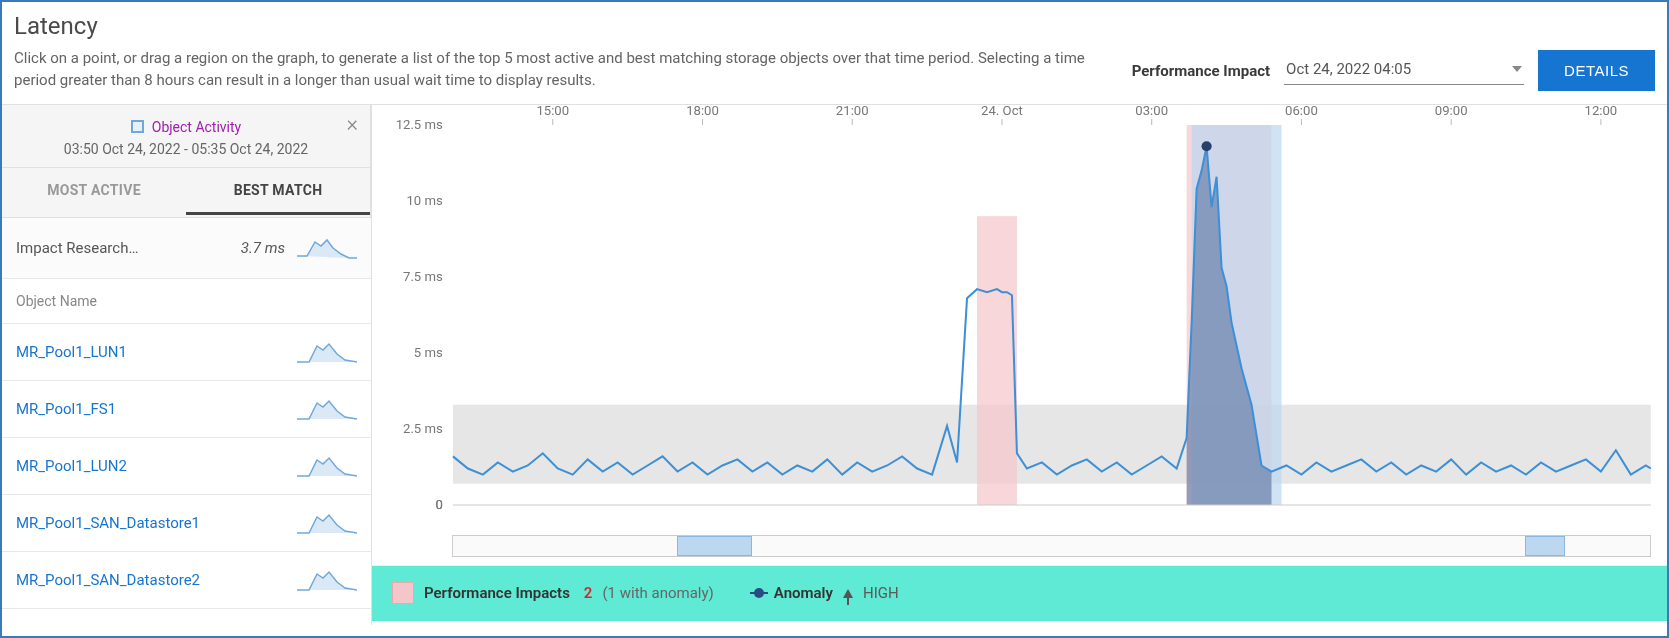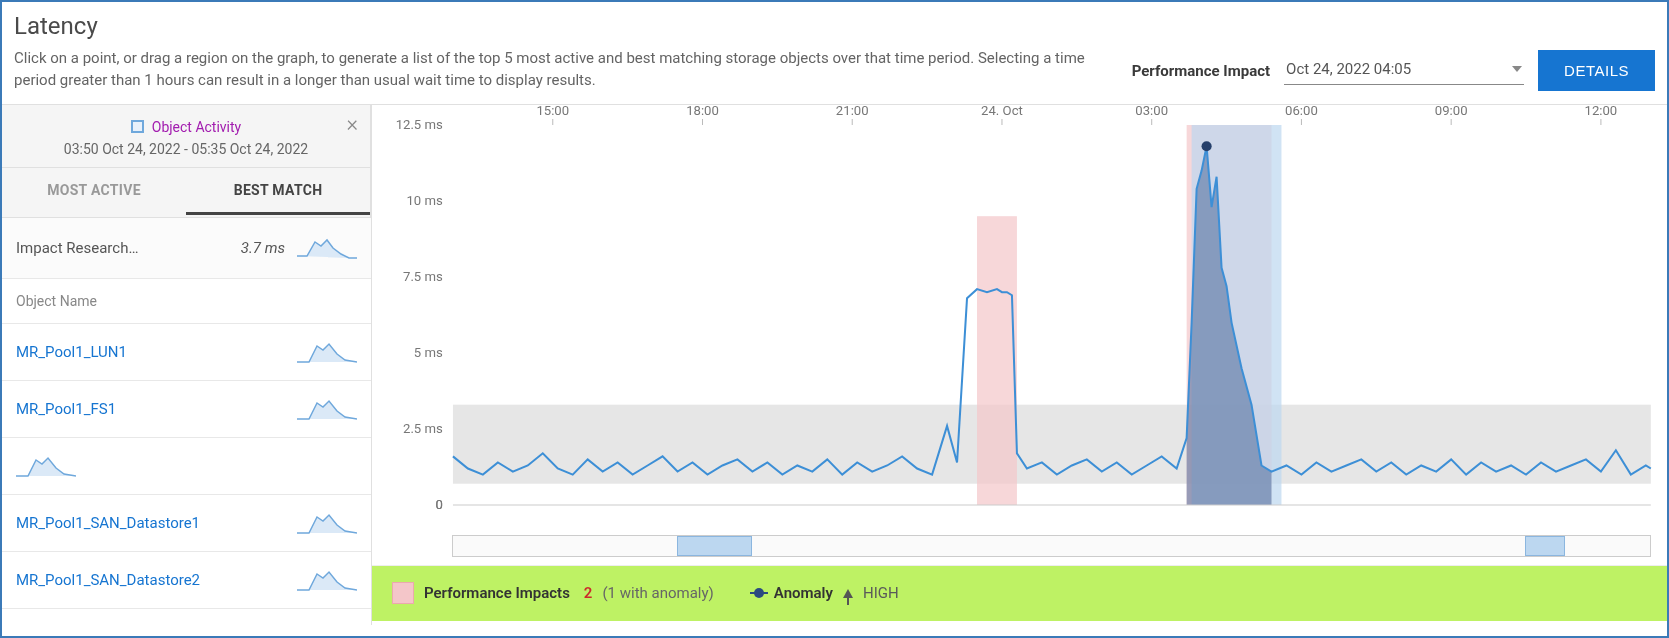--- a/index.html
+++ b/index.html
@@ -195,21 +195,21 @@
   .chart-svg {
     width: 100%;
     height: 430px;
     display: block;
   }
   .legend-bar {
     position: absolute;
     bottom: 4px;
     left: 0; right: 0;
     height: 56px;
-    background: #bef264;
+    background: #5eead4;
     border-top: 1px solid #eee;
     display: flex;
     align-items: center;
     padding: 0 20px;
     gap: 40px;
     font-size: 15px;
   }
   .legend-item { display:flex; align-items:center; gap:10px; }
   .legend-pink {
     width: 22px; height: 22px;
@@ -262,21 +262,21 @@
     text-anchor: middle;
   }
 </style>
 </head>
 <body>
 
 <div class="container">
   <div class="title">Latency</div>
 
   <div class="header-row">
-    <div class="description">Click on a point, or drag a region on the graph, to generate a list of the top 5 most active and best matching storage objects over that time period. Selecting a time period greater than 1 hours can result in a longer than usual wait time to display results.</div>
+    <div class="description">Click on a point, or drag a region on the graph, to generate a list of the top 5 most active and best matching storage objects over that time period. Selecting a time period greater than 8 hours can result in a longer than usual wait time to display results.</div>
     <div class="perf-impact-group">
       <span class="perf-impact-label">Performance Impact</span>
       <div class="timestamp-select">
         <span>Oct 24, 2022 04:05</span>
         <span class="chevron-down"></span>
       </div>
       <button class="details-btn">DETAILS</button>
     </div>
   </div>
 
@@ -313,20 +313,21 @@
               <path d="M0 24 L12 24 L20 8 L26 12 L32 6 L40 16 L48 22 L60 24" stroke="#6fa8dc" stroke-width="1.5" fill="#dbe9f7"></path>
             </svg>
           </div>
           <div class="obj-item">
             <span class="obj-link">MR_Pool1_FS1</span>
             <svg class="spark" viewBox="0 0 60 28">
               <path d="M0 24 L12 24 L20 8 L26 12 L32 6 L40 16 L48 22 L60 24" stroke="#6fa8dc" stroke-width="1.5" fill="#dbe9f7"></path>
             </svg>
           </div>
           <div class="obj-item">
+            <span class="obj-link">MR_Pool1_LUN2</span>
             <svg class="spark" viewBox="0 0 60 28">
               <path d="M0 24 L12 24 L20 8 L26 12 L32 6 L40 16 L48 22 L60 24" stroke="#6fa8dc" stroke-width="1.5" fill="#dbe9f7"></path>
             </svg>
           </div>
           <div class="obj-item">
             <span class="obj-link">MR_Pool1_SAN_Datastore1</span>
             <svg class="spark" viewBox="0 0 60 28">
               <path d="M0 24 L12 24 L20 8 L26 12 L32 6 L40 16 L48 22 L60 24" stroke="#6fa8dc" stroke-width="1.5" fill="#dbe9f7"></path>
             </svg>
           </div>

